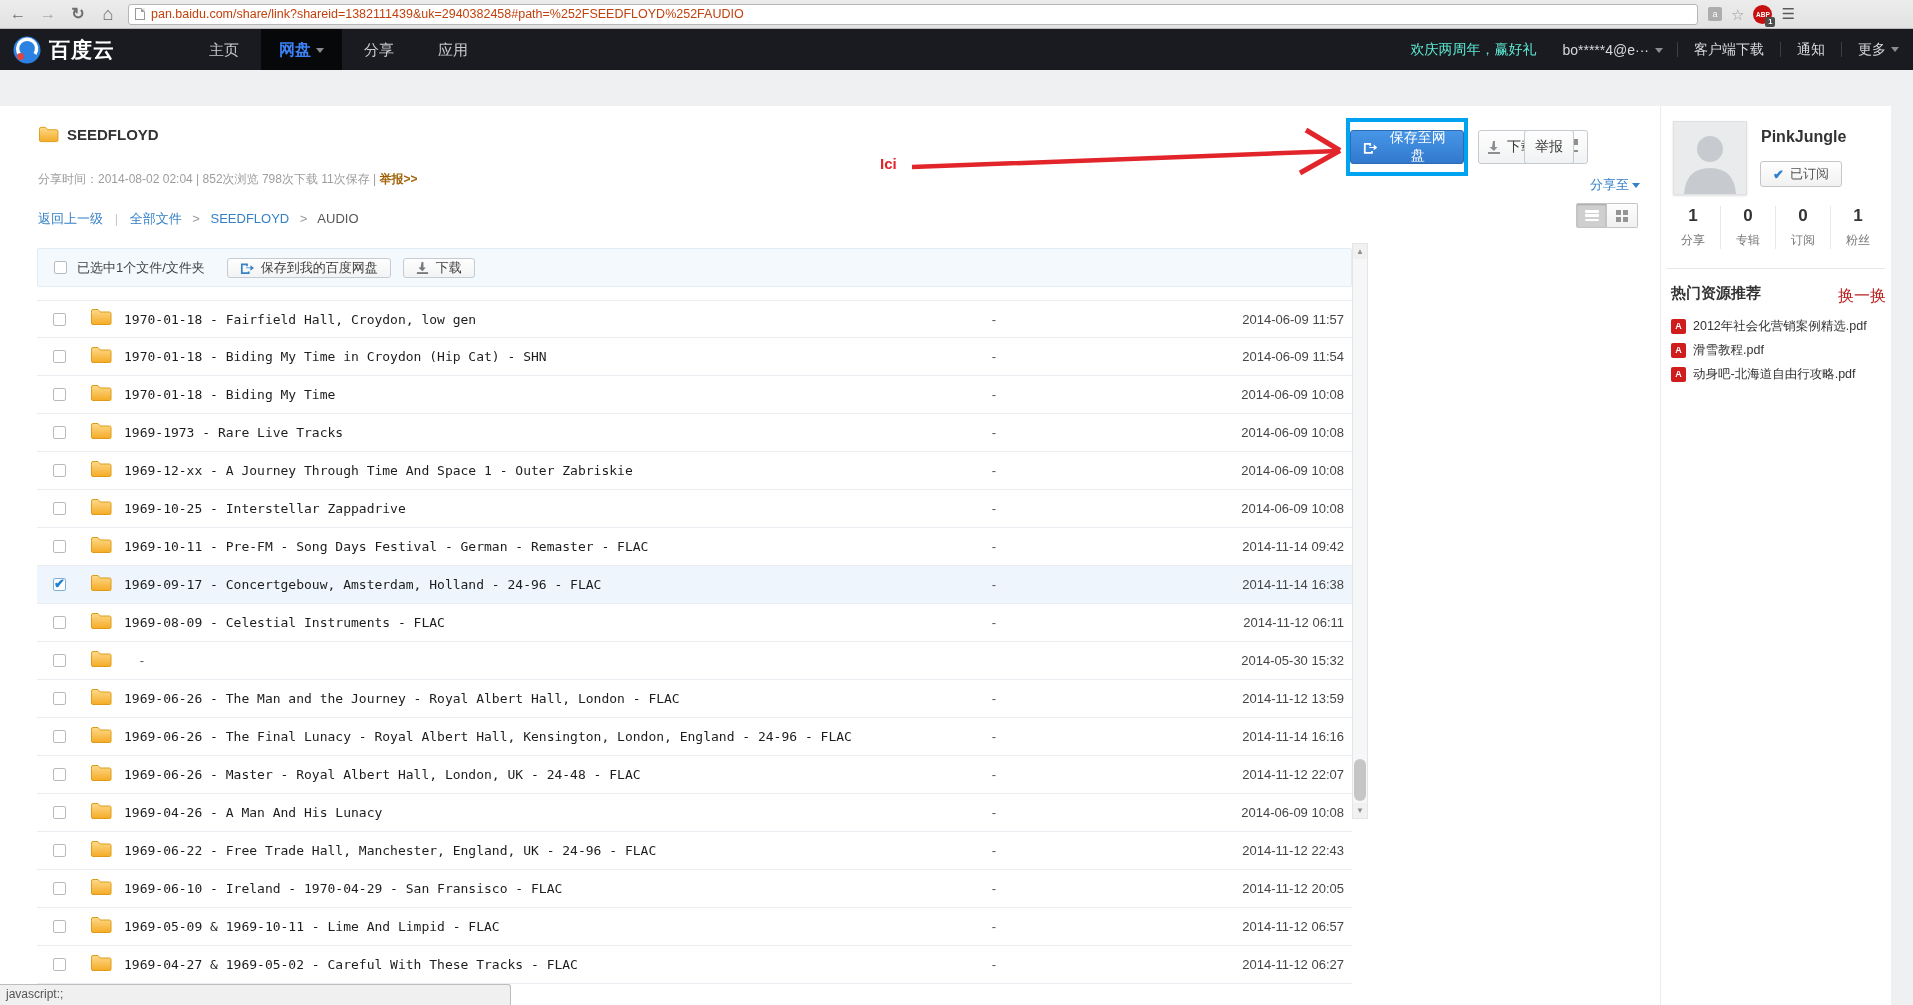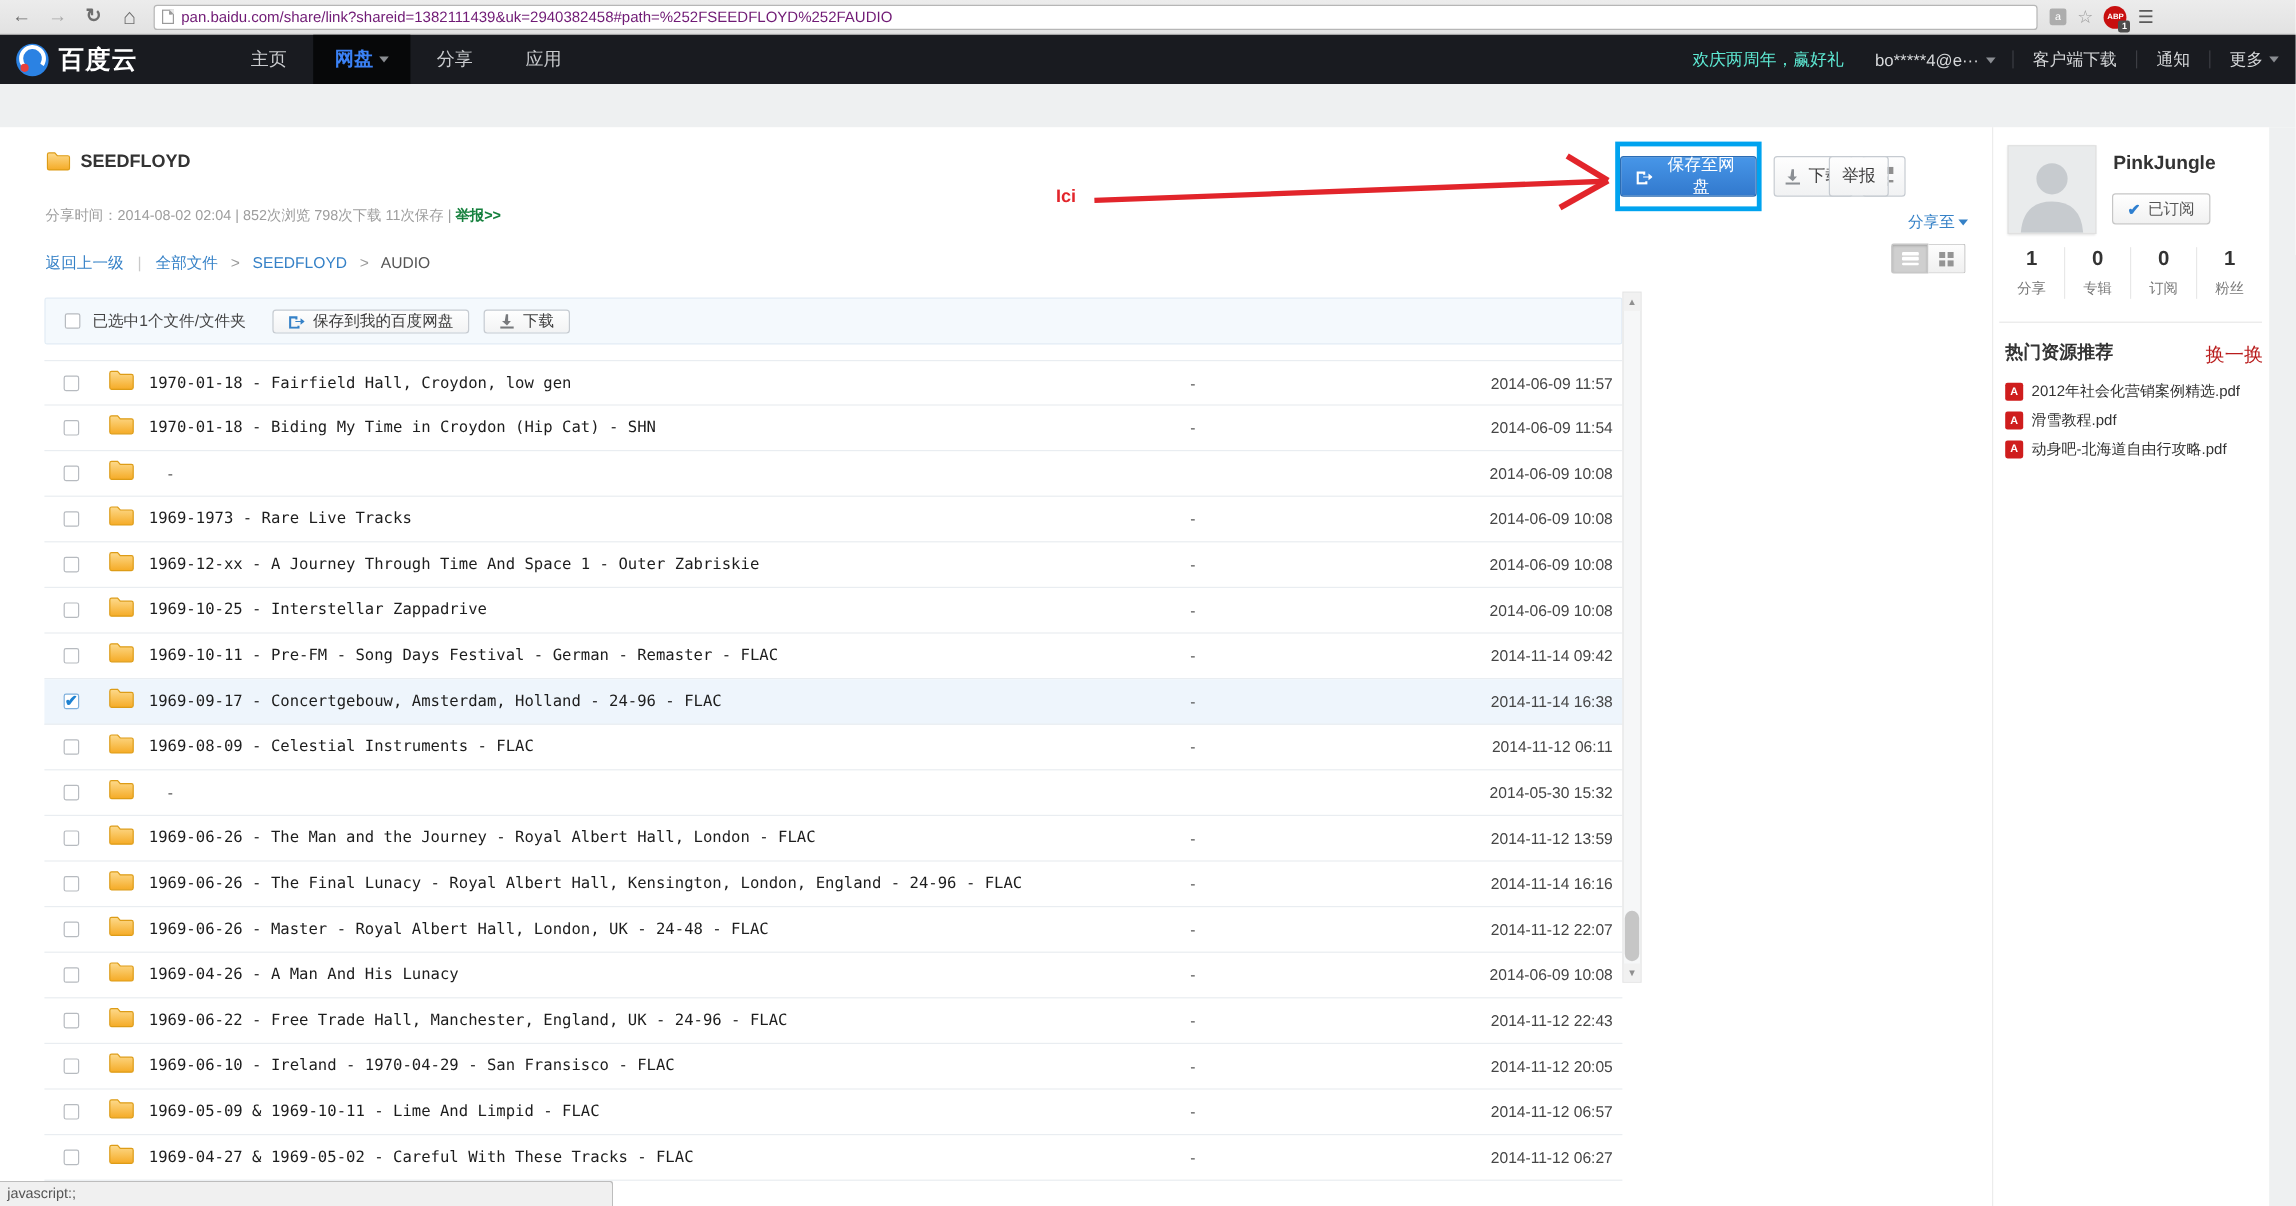--- a/index.html
+++ b/index.html
@@ -10,21 +10,21 @@
   .browser-bar { position:absolute; left:0; top:0; width:1913px; height:29px;
     background:linear-gradient(#ececec,#e2e2e2); border-bottom:1px solid #b9b9b9;
     display:flex; align-items:center; padding:0 8px; gap:10px; }
   .bicon { font-size:16px; color:#6e6e6e; width:20px; text-align:center; cursor:pointer; line-height:20px;}
   .bicon.fwd { color:#a9a9a9; }
   .url-bar { flex:1; height:21px; background:#fff; border:1px solid #b6b6b6; border-radius:3px;
     display:flex; align-items:center; padding:0 6px; gap:6px; max-width:1570px;}
   .doc-ico { width:10px; height:12px; border:1px solid #9a9a9a; background:#fff; position:relative;}
   .doc-ico::after{content:""; position:absolute; right:-1px; top:-1px; border:2px solid #e9e9e9;
     border-left-color:#9a9a9a; border-bottom-color:#9a9a9a;}
-  .url-text { font-size:12.5px; color:#701a75; white-space:nowrap; overflow:hidden;}
+  .url-text { font-size:12.5px; color:#c2410c; white-space:nowrap; overflow:hidden;}
   .right-bicons { display:flex; align-items:center; gap:9px; }
   .translate-ico{width:14px;height:14px;background:#adadad;border-radius:2px;color:#fff;
     font-size:9px;line-height:14px;text-align:center;}
   .star-ico{font-size:15px;color:#9a9a9a;line-height:15px;}
   .abp-ico{width:19px;height:19px;border-radius:50%;background:#c80f0f;color:#fff;font-size:6.5px;
     font-weight:bold;text-align:center;line-height:19px;position:relative;}
   .abp-ico i{position:absolute;right:-3px;bottom:-3px;width:10px;height:10px;background:#4d4d4d;
     color:#fff;font-style:normal;font-size:7.5px;line-height:10px;border-radius:2px;}
   .menu-ico{font-size:15px;color:#5a5a5a;}
 
@@ -49,21 +49,21 @@
 
   
   .page-band { position:absolute; left:0; top:70px; width:1913px; height:36px; background:#eef0f1; }
   .right-strip { position:absolute; left:1891px; top:106px; width:22px; height:899px; background:#eef0f1; }
   .sidebar-border { position:absolute; left:1660px; top:106px; width:1px; height:899px; background:#ececec; }
 
   
   .folder-title { position:absolute; left:38px; top:126px; display:flex; align-items:center; gap:8px; }
   .folder-title .t { font-size:15px; font-weight:bold; color:#333; }
   .share-line { position:absolute; left:38px; top:171px; font-size:12px; color:#9d9d9d; }
-  .share-line a { color:#15803d; text-decoration:none; cursor:pointer; font-weight:bold;}
+  .share-line a { color:#a16207; text-decoration:none; cursor:pointer; font-weight:bold;}
 
   
   .ann-box { position:absolute; left:1346px; top:118px; width:122px; height:58px;
     border:4px solid #00a3ef; display:flex; align-items:center; justify-content:center; }
   .btn-primary { height:34px; padding:0 12px; border:1px solid #2b6cb4; border-radius:3px;
     background:linear-gradient(#4796e8,#3279cd); color:#fff; font-size:14px;
     display:inline-flex; align-items:center; gap:7px; cursor:pointer; }
   .btn-plain { position:absolute; top:130px; height:34px; border:1px solid #c6cbd1; border-radius:3px;
     background:linear-gradient(#fefefe,#f1f2f3); color:#3c3c3c; font-size:14px;
     display:inline-flex; align-items:center; justify-content:center; gap:6px; cursor:pointer; }
@@ -353,20 +353,21 @@
       <span class="cb"></span>
       <span class="folder"><svg width="22" height="18" viewBox="0 0 22 18">
           <defs>
             <linearGradient id="fg2" x1="0" y1="0" x2="0" y2="1">
               <stop offset="0" stop-color="#fdda8c"></stop>
               <stop offset="1" stop-color="#f5ab26"></stop>
             </linearGradient>
           </defs>
           <path d="M1.5 4.5 L1.5 3 Q1.5 1.5 3 1.5 L8 1.5 L10.2 4 L19.5 4 Q21 4 21 5.5 L21 15 Q21 16.5 19.5 16.5 L3 16.5 Q1.5 16.5 1.5 15 Z" fill="url(#fg2)" stroke="#dd9c17" stroke-width="1"></path>
         </svg></span>
+      <span class="fname">1970-01-18 - Biding My Time</span>
       <span class="fsize">-</span>
       <span class="fdate">2014-06-09 10:08</span>
     </div>
     <div class="frow">
       <span class="cb"></span>
       <span class="folder"><svg width="22" height="18" viewBox="0 0 22 18">
           <defs>
             <linearGradient id="fg2" x1="0" y1="0" x2="0" y2="1">
               <stop offset="0" stop-color="#fdda8c"></stop>
               <stop offset="1" stop-color="#f5ab26"></stop>

